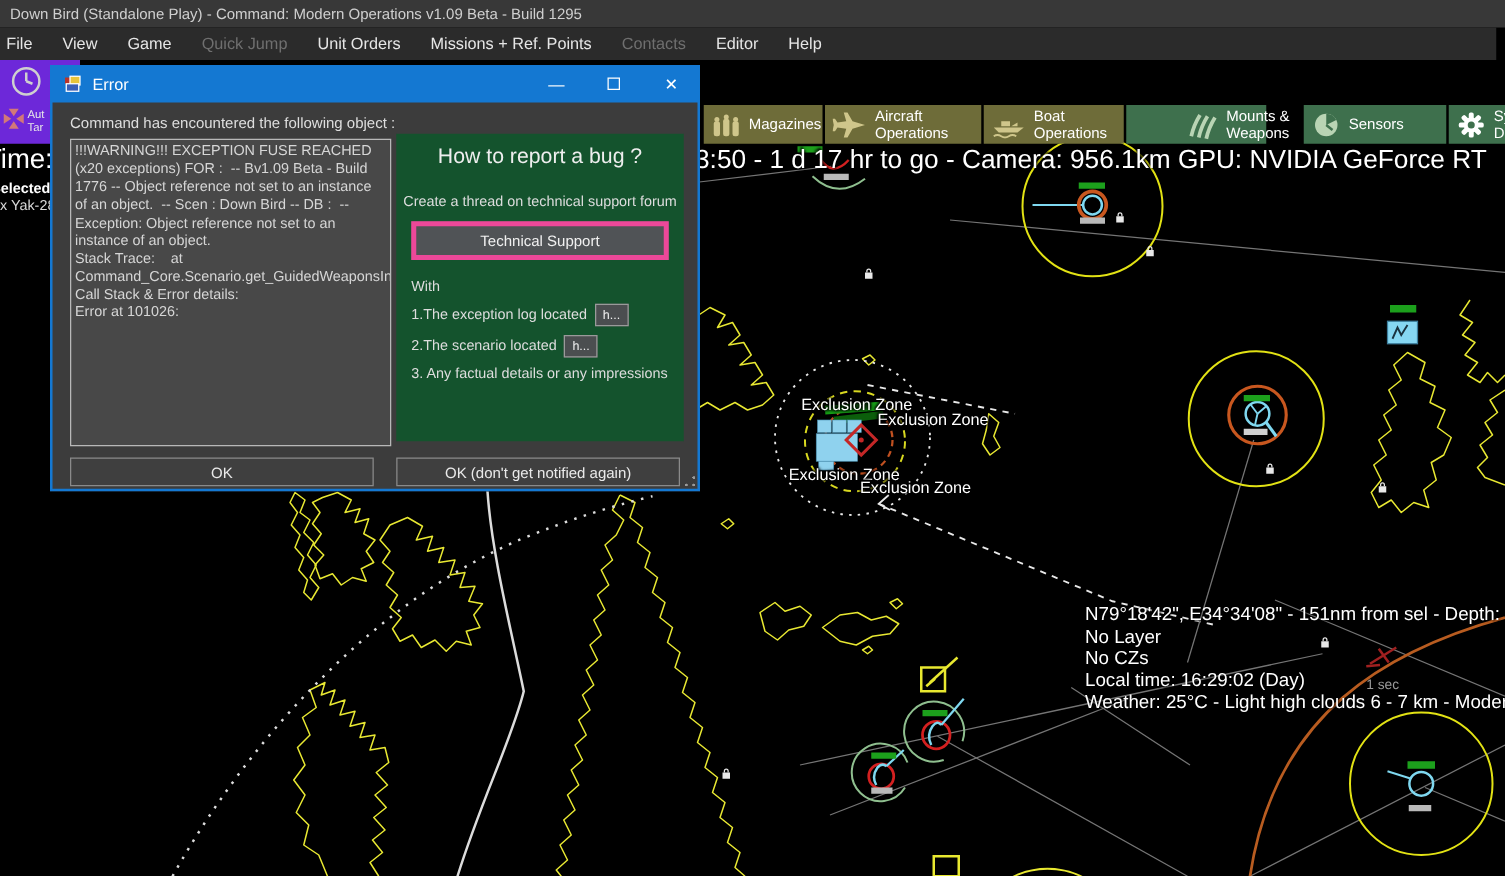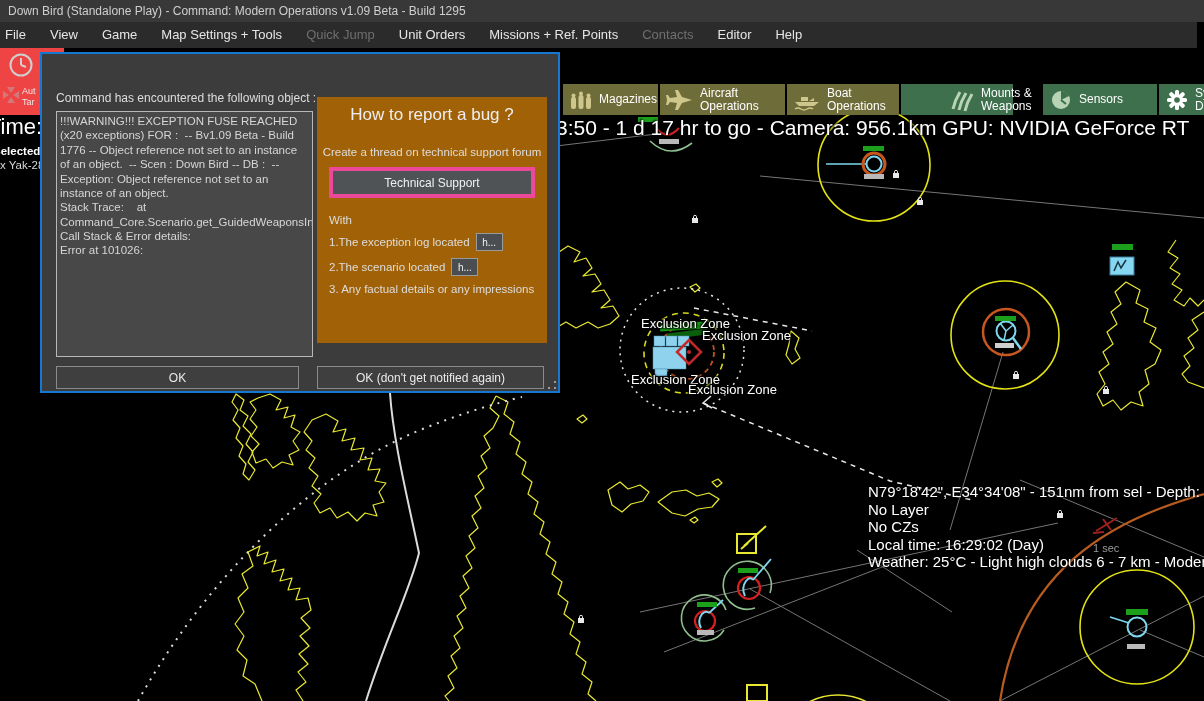--- a/index.html
+++ b/index.html
@@ -17,21 +17,21 @@
   
   .toolbar { position:absolute; left:563px; top:84px; height:31px; display:flex; gap:2px; z-index:5; }
   .tb-btn { height:31px; display:flex; align-items:center; gap:6px; padding:0 6px; cursor:pointer; }
   .tb-btn.olive { background:#6e6c39; }
   .tb-btn.green { background:#3e704d; }
   .tb-label { color:#fff; font-size:12px; line-height:13px; white-space:nowrap; }
   .tb-label span { display:block; }
   .tb-icon { display:flex; align-items:center; }
 
   
-  .left-strip { position:absolute; left:0; top:48px; width:64px; height:67px; background:#ef4444; z-index:5;text-align:center; }
+  .left-strip { position:absolute; left:0; top:48px; width:64px; height:67px; background:#6d28d9; z-index:5;text-align:center; }
   .hud-time { position:absolute; left:-12px; top:114px; color:#fff; font-size:22px; z-index:3; white-space:nowrap; }
   .hud-selected { position:absolute; left:-7px; top:145px; color:#fff; font-size:11.5px; font-weight:bold; z-index:3; white-space:nowrap; }
   .hud-unit { position:absolute; left:0px; top:159px; color:#d8d8d8; font-size:11.5px; z-index:3; white-space:nowrap; }
   .auto-label { position:absolute; left:22px; color:#e8e8e8; font-size:9px; line-height:10px; }
 
   
   .status-line { position:absolute; left:556px; top:116px; color:#fff; font-size:21px; white-space:nowrap; z-index:2;
                  text-shadow:1px 1px 2px #000, -1px -1px 2px #000; }
   .map-label { position:absolute; color:#fff; font-size:13px; white-space:nowrap; z-index:2;
                text-shadow:1px 1px 2px #000, -1px 1px 2px #000, 1px -1px 2px #000, -1px -1px 2px #000; }
@@ -45,21 +45,21 @@
   .dlg-titlebar { position:absolute; left:-2px; top:-2px; width:520px; height:30px; background:#1478d2;
                   display:flex; align-items:center; color:#fff; }
   .dlg-title { font-size:13px; margin-left:8px; }
   .dlg-ico { margin-left:10px; display:flex; }
   .dlg-controls { margin-left:auto; display:flex; height:30px; }
   .dlg-ctl { width:46px; height:30px; display:flex; align-items:center; justify-content:center; color:#fff; font-size:13px; cursor:pointer; }
   .dlg-msg { position:absolute; left:14px; top:37px; color:#dedede; font-size:12px; }
   .dlg-errbox { position:absolute; left:14px; top:57px; width:257px; height:246px; background:#484848;
                 border:1px solid #b8b8b8; color:#d6d6d6; font-size:11.5px; line-height:1.25;
                 padding:2px 3px; white-space:pre-wrap; overflow:hidden; }
-  .dlg-panel { position:absolute; left:275px; top:43px; width:230px; height:246px; background:#a16207; color:#ddd; }
+  .dlg-panel { position:absolute; left:275px; top:53px; width:230px; height:246px; background:#14532d; color:#ddd; }
   .panel-h1 { text-align:center; font-size:17px; color:#eee; margin-top:8px; }
   .panel-sub { text-align:center; font-size:11.5px; margin-top:21px; }
   .panel-btn { display:block; width:206px; height:31px; margin:9px auto 0 auto; background:#505356; border:4px solid #ec4899;
                color:#f0f0f0; font-size:12px; font-family:"Liberation Sans",sans-serif; cursor:pointer; }
   .panel-with { font-size:11.5px; margin:16px 0 0 12px; }
   .panel-item { font-size:11.5px; margin:7px 0 0 12px; display:flex; align-items:center; gap:6px; }
   .h-btn { background:#4b4e50; border:1px solid #9a9a9a; color:#f0f0f0; font-size:10px; width:27px; height:18px;
            font-family:"Liberation Sans",sans-serif; cursor:pointer; }
   .dlg-ok { position:absolute; top:312px; height:23px; background:#3f3f3f; border:1px solid #8a8a8a; color:#eaeaea;
             font-size:12px; font-family:"Liberation Sans",sans-serif; cursor:pointer; }
@@ -294,21 +294,20 @@
   </div>
 
   <div class="titlebar">
     <span>Down Bird (Standalone Play) - Command: Modern Operations v1.09 Beta - Build 1295</span>
   </div>
 
   <div class="menubar">
     <span class="menu-item">File</span>
     <span class="menu-item">View</span>
     <span class="menu-item">Game</span>
-    <span class="menu-item">Map Settings + Tools</span>
     <span class="menu-item disabled">Quick Jump</span>
     <span class="menu-item">Unit Orders</span>
     <span class="menu-item">Missions + Ref. Points</span>
     <span class="menu-item disabled">Contacts</span>
     <span class="menu-item">Editor</span>
     <span class="menu-item">Help</span>
   </div>
 
   <div class="toolbar">
     <div class="tb-btn olive" style="width:95px;">
@@ -398,20 +397,38 @@
           </svg>
       </span>
       <span class="tb-label">
           <span>System</span>
           <span>Damage</span>
         </span>
     </div>
   </div>
 
   <div class="dialog">
+    <div class="dlg-titlebar">
+      <span class="dlg-ico">
+        <svg width="16" height="16">
+            <rect x="1" y="1" width="14" height="14" fill="none"></rect>
+            <rect x="2" y="3" width="7" height="5" fill="#b8342a"></rect>
+            <rect x="6" y="2" width="8" height="7" fill="#e8c53a" stroke="#fff" stroke-width="1"></rect>
+            <rect x="3" y="8" width="10" height="6" fill="#3a5fb8" stroke="#fff" stroke-width="1"></rect>
+          </svg>
+      </span>
+      <span class="dlg-title">Error</span>
+      <span class="dlg-controls">
+        <span class="dlg-ctl">—</span>
+        <span class="dlg-ctl">
+            <span style="display:inline-block;width:10px;height:10px;border:1px solid #fff;"></span>
+          </span>
+        <span class="dlg-ctl">✕</span>
+      </span>
+    </div>
 
     <div class="dlg-msg">Command has encountered the following object :</div>
 
     <div class="dlg-errbox">!!!WARNING!!! EXCEPTION FUSE REACHED (x20 exceptions) FOR :  -- Bv1.09 Beta - Build 1776 -- Object reference not set to an instance of an object.  -- Scen : Down Bird -- DB :  -- Exception: Object reference not set to an instance of an object. 
 Stack Trace:    at
 Command_Core.Scenario.get_GuidedWeaponsInAir()
 Call Stack &amp; Error details:
 Error at 101026:</div>
 
     <div class="dlg-panel">

